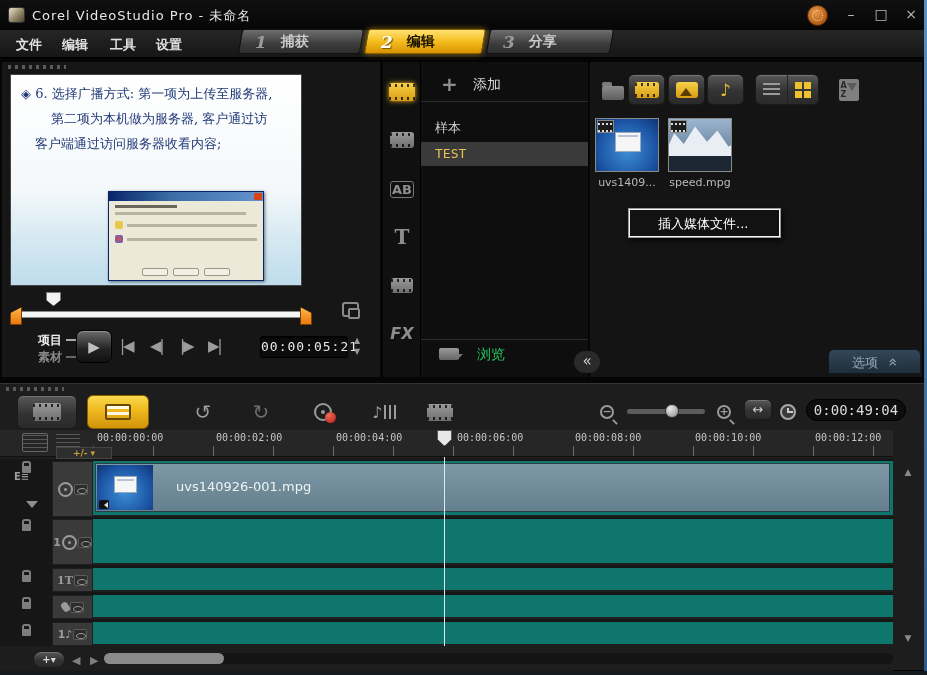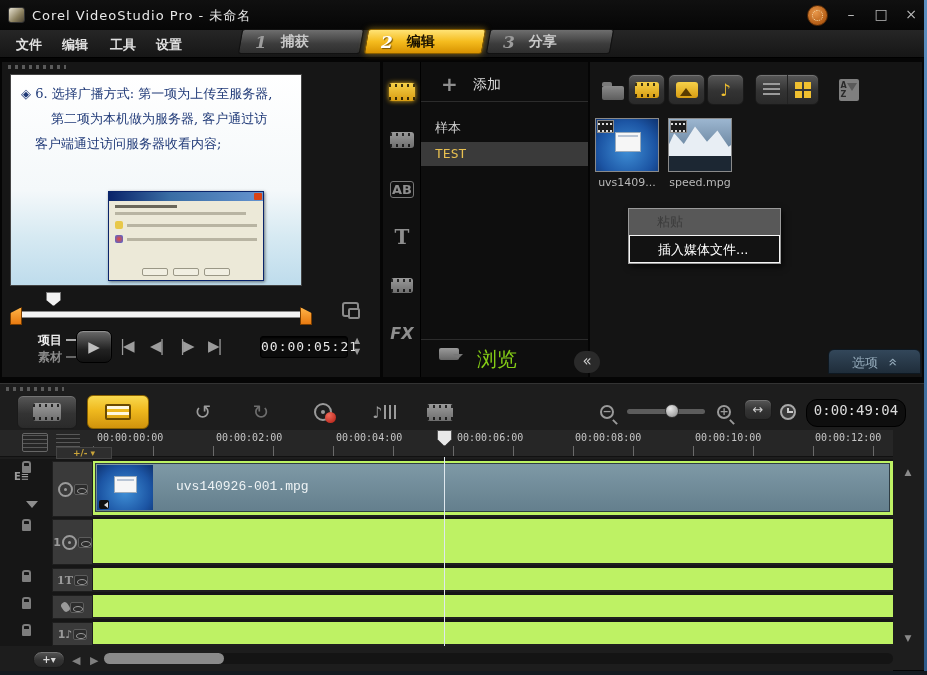--- a/index.html
+++ b/index.html
@@ -125,21 +125,21 @@
   .nav-txt { color:#8e8e8e; font-weight:bold; }
   .gallery-list { position:absolute; left:38px; top:0; width:167px; height:315px; background:#0e0e0e; }
   .add-row { position:absolute; left:0; top:6px; width:100%; height:34px; border-bottom:1px solid #2c2c2c; }
   .plus-glyph { position:absolute; left:20px; top:4px; color:#8e8e8e; font-size:20px; font-weight:bold; }
   .add-label { position:absolute; left:52px; top:8px; color:#d8d8d8; font-size:14px; }
   .g-item { position:absolute; left:0; width:100%; height:24px; color:#cfcfcf; font-size:13px; line-height:24px; padding-left:14px; }
   .g-item.sel { background:#3a3a3a; color:#e8c050; font-family:"DejaVu Sans Mono",monospace; }
   .browse-row { position:absolute; left:0; bottom:8px; width:100%; height:30px; border-top:1px solid #2c2c2c; }
   .browse-ico { position:absolute; left:18px; top:8px; width:20px; height:12px; background:linear-gradient(#9a9a9a,#666); border-radius:2px; }
   .browse-ico::after { content:""; position:absolute; right:-4px; bottom:-4px; border:5px solid transparent; border-top-color:#777; }
-  .browse-label { position:absolute; left:56px; top:6px; color:#84cc16; font-size:20px; }
+  .browse-label { position:absolute; left:56px; top:6px; color:#22c55e; font-size:14px; }
   .collapse-btn { position:absolute; right:-12px; bottom:4px; width:26px; height:22px; background:#2a2a2a;
     border-radius:11px; color:#cfcfcf; font-size:15px; text-align:center; line-height:20px; z-index:5; }
 
   
   .lib-toolbar { position:absolute; left:0; top:10px; width:100%; height:40px; }
   .tool-btn { position:absolute; top:2px; width:37px; height:31px; display:flex; align-items:center; justify-content:center; }
   .viewgroup { position:absolute; left:165px; top:2px; width:64px; height:31px; display:flex; }
   .half { flex:1; display:flex; align-items:center; justify-content:center; }
   .listico { width:17px; height:13px;
     background:repeating-linear-gradient(180deg,#9a9a9a 0 2px,transparent 2px 5px); }
@@ -182,39 +182,39 @@
   .reel-rec::before { content:""; position:absolute; left:5px; top:5px; width:4px; height:4px; background:#9a9a9a; border-radius:50%; }
   .red-dot { position:absolute; right:-6px; bottom:-4px; width:11px; height:11px; border-radius:50%;
     background:radial-gradient(circle at 35% 30%,#f06a5a,#b01a10); }
   .mixer-bars { display:inline-block; width:12px; height:14px; margin-left:2px;
     background:repeating-linear-gradient(90deg,#9a9a9a 0 2px,transparent 2px 5px); }
   .slider-groove { position:absolute; left:627px; top:17px; width:78px; height:5px; background:#5c5c5c; border-radius:3px; }
   .slider-knob { position:absolute; left:38px; top:-5px; width:14px; height:14px; border-radius:50%;
     background:radial-gradient(circle at 35% 30%,#e8e8e8,#8a8a8a); border:1px solid #333; }
   .fit-btn { position:absolute; left:744px; top:7px; width:28px; height:21px; color:#cfcfcf;
     font-size:13px; text-align:center; line-height:19px; }
-  .tl-tc { position:absolute; left:806px; top:7px; width:100px; height:28px; background:#0e0e0e; border:1px solid #000;
+  .tl-tc { position:absolute; left:806px; top:7px; width:100px; height:22px; background:#0e0e0e; border:1px solid #000;
     border-radius:11px; color:#dcdcdc; font:14px/20px "DejaVu Sans Mono",monospace; text-align:center; }
   .ruler { position:absolute; left:0; top:46px; width:893px; height:27px; background:#262626; border-bottom:1px solid #111; }
   .ruler-ticks { position:absolute; left:93px; right:0; bottom:0; height:10px;
     background:repeating-linear-gradient(90deg,#6a6a6a 0 1px,transparent 1px 60px); }
   .tick-label { position:absolute; top:2px; color:#c6c6c6; font:10px "DejaVu Sans Mono",monospace; }
   .rul-ico { position:absolute; top:3px; width:26px; height:19px; border:1px solid #666; border-radius:2px;
     background:repeating-linear-gradient(180deg,#8a8a8a 1px,transparent 2px 5px); }
   .playhead { position:absolute; left:437px; top:46px; width:15px; height:16px; background:#e8e8e8; z-index:9;
     clip-path:polygon(0 0,100% 0,100% 55%,50% 100%,0 55%); border:1px solid #555; }
   .ph-line { position:absolute; left:444px; top:73px; width:1px; height:189px; background:#dfe8ee; z-index:8; }
   .pm-btn { position:absolute; left:56px; top:63px; width:56px; height:12px; background:#2e2e2e; border:1px solid #444;
     color:#c9a43a; font:bold 9px/10px "DejaVu Sans",sans-serif; text-align:center; }
   .tracks { position:absolute; left:0; top:75px; width:893px; height:187px; background:#161616; }
   .trow { position:absolute; left:0; width:893px; }
   .lockcol { position:absolute; left:0; width:52px; height:100%; display:flex; justify-content:center; }
   .icocell { position:absolute; left:52px; width:41px; height:100%; background:#3a3a3a; border:1px solid #1e1e1e;
     display:flex; align-items:center; justify-content:center; gap:1px; }
-  .lane { position:absolute; left:93px; right:0; height:100%; background:#bef264; border-bottom:2px solid #1f1f1f;font-family:Liberation Mono, monospace; }
+  .lane { position:absolute; left:93px; right:0; height:100%; background:#0f766e; border-bottom:2px solid #1f1f1f; }
   .badge-txt { color:#9a9a9a; font:bold 11px "DejaVu Sans",sans-serif; }
   .clip { position:absolute; left:2px; top:2px; width:795px; height:49px; background:linear-gradient(#7e99a6,#647f8d);
     border:1px solid #2f3d44; }
   .clip-name { position:absolute; left:80px; top:15px; color:#eef3f5; font-size:13px; }
   .clip-thumb { position:absolute; left:1px; top:1px; width:56px; height:45px; }
   .spk { position:absolute; left:2px; bottom:1px; width:10px; height:9px; background:#111; border-radius:2px; }
   .spk::before { content:""; position:absolute; left:2px; top:2px; border:3px solid transparent; border-right:4px solid #ddd; }
   .vtrk-extra { position:absolute; left:14px; top:10px; color:#9a9a9a; font:bold 10px "DejaVu Sans",sans-serif; }
   .tri-down { position:absolute; left:26px; top:40px; border:6px solid transparent; border-top:7px solid #8e8e8e; }
   .vscroll-arrow { position:absolute; left:900px; width:16px; height:14px; color:#8a8a8a; font-size:9px;
@@ -395,21 +395,20 @@
     </div>
     <div class="thumb-label" style="left:4px">uvs1409...</div>
 
     <div class="thumb" style="left:78px">
       <div class="mountain-bg"></div>
       <div class="film-badge"></div>
     </div>
     <div class="thumb-label" style="left:77px">speed.mpg</div>
 
     <div class="ctx-menu">
-      <div class="ctx-item1">粘贴</div>
       <div class="ctx-item2">插入媒体文件...</div>
     </div>
 
     <div class="options-btn">
       <span>选项</span><span class="chev2">«</span>
     </div>
   </div>
 
   <div class="panel" id="timeline-panel">
     <div class="grip" style="left:6px; top:3px"></div>

